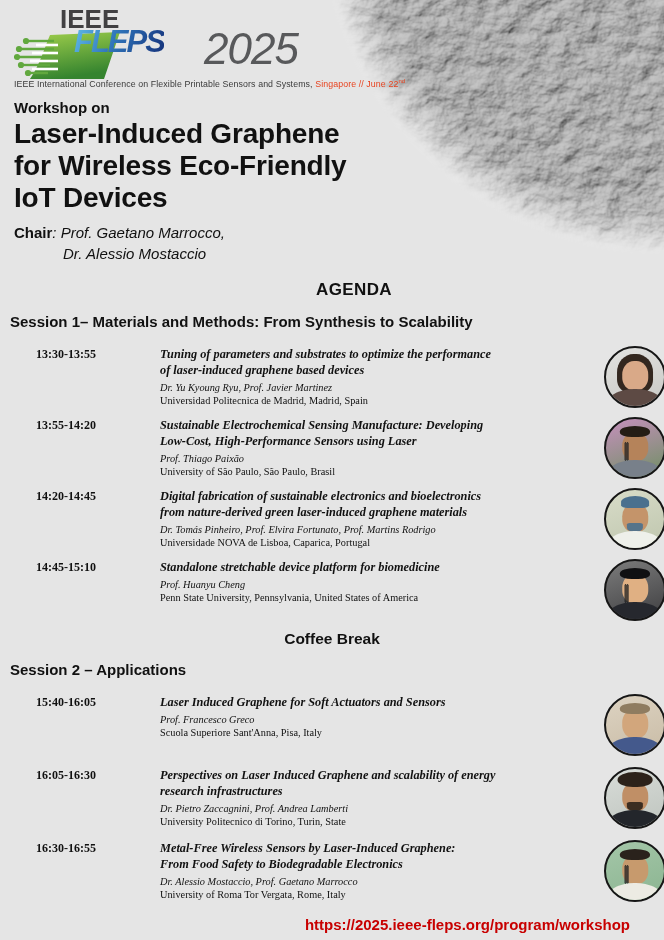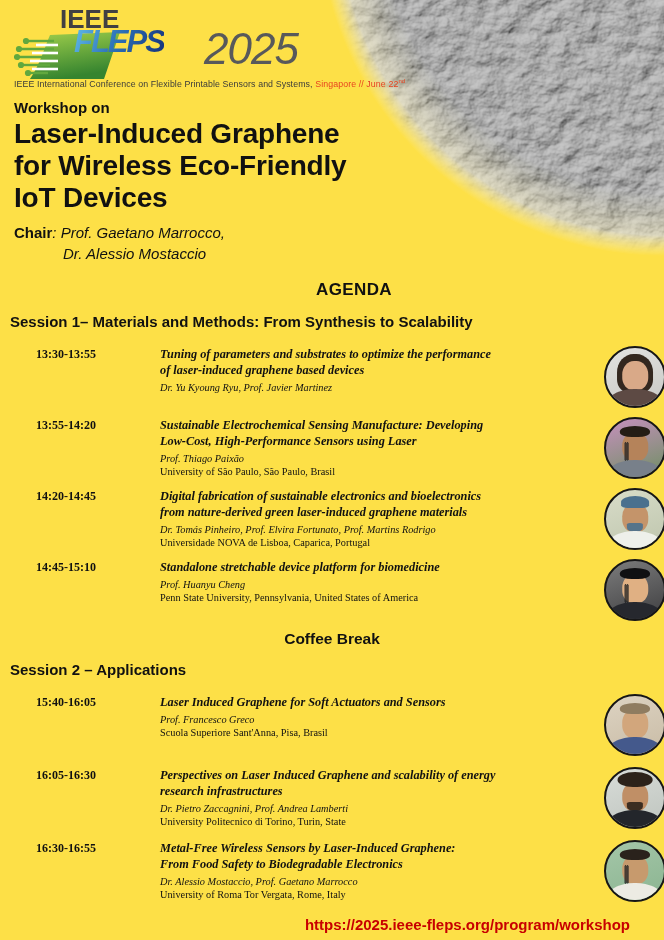--- a/index.html
+++ b/index.html
@@ -1,16 +1,16 @@
 <!DOCTYPE html>
 <html><head>
 <meta charset="utf-8">
 <style>
   html,body{margin:0;padding:0;background:#fff;}
-  .page{position:relative;width:664px;height:940px;background:#fde047;overflow:hidden;
+  .page{position:relative;width:664px;height:940px;background:#e5e5e5;overflow:hidden;
         font-family:"Liberation Sans","DejaVu Sans",sans-serif;color:#111;}
   
   .sem{position:absolute;top:0;right:0;width:334px;height:262px;z-index:0;}
   
   .content{position:relative;z-index:1;}
   
   .logo-wrap{position:relative;height:68px;margin:8px 0 0 14px;width:330px;}
   .swoosh{position:absolute;left:0;top:24px;width:108px;height:48px;}
   .ieee{position:absolute;left:46px;top:-4px;font-size:26px;font-weight:bold;color:#414042;letter-spacing:0px;}
   .fleps{position:absolute;left:60px;top:16px;font-size:31px;font-weight:bold;font-style:italic;letter-spacing:-2px;
@@ -142,20 +142,21 @@
     <div class="session-h">Session 1– Materials and Methods: From Synthesis to Scalability</div>
 
     <div class="items s1">
 
       <div class="item">
         <div class="time">13:30-13:55</div>
         <div class="detail">
           <div class="talk-title">Tuning of parameters and substrates to optimize the performance
 of laser-induced graphene based devices</div>
           <div class="speakers">Dr. Yu Kyoung Ryu, Prof. Javier Martinez</div>
+          <div class="affil">Universidad Politecnica de Madrid, Madrid, Spain</div>
         </div>
         <div class="avatar hair-long" style="--bg1: #e2e2e0; --bg2: #c9c9c5; --hair: #33271f; --skin: #d9a988; --shirt: #5d4a44;">
             <i class="av-hair"></i>
             <i class="av-face"></i>
             <i class="av-body"></i>
           </div>
       </div>
 
       <div class="item">
         <div class="time">13:55-14:20</div>
@@ -210,21 +211,21 @@
 
     <div class="session-h">Session 2 – Applications</div>
 
     <div class="items s2">
 
       <div class="item">
         <div class="time">15:40-16:05</div>
         <div class="detail">
           <div class="talk-title">Laser Induced Graphene for Soft Actuators and Sensors</div>
           <div class="speakers">Prof. Francesco Greco</div>
-          <div class="affil">Scuola Superiore Sant'Anna, Pisa, Brasil</div>
+          <div class="affil">Scuola Superiore Sant'Anna, Pisa, Italy</div>
         </div>
         <div class="avatar hair-short" style="--bg1: #ddd3c2; --bg2: #c9bca6; --hair: #8f7c60; --skin: #d2a67c; --shirt: #44598c;">
             <i class="av-hair"></i>
             <i class="av-face"></i>
             <i class="av-body"></i>
           </div>
       </div>
 
       <div class="item">
         <div class="time">16:05-16:30</div>

